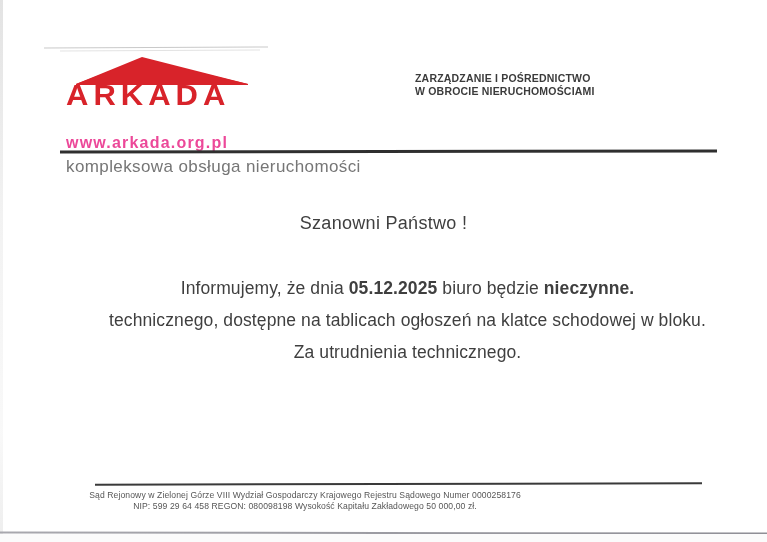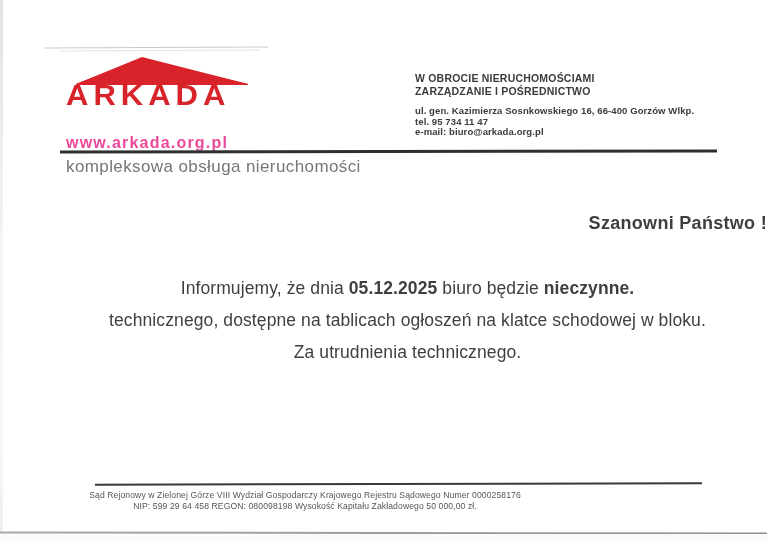--- a/index.html
+++ b/index.html
@@ -27,21 +27,21 @@
   .logo-www{left:66px;top:134px;font-size:16px;font-weight:bold;color:#ec4899;letter-spacing:1.2px;}
   .header-rule{left:60px;top:150px;width:657px;height:3px;background:#2f2f2f;transform:rotate(-0.1deg);}
 
   
   .company-info{left:415px;top:72px;color:#3b3b3b;}
   .ci-top{font-weight:bold;font-size:10.5px;line-height:12.5px;letter-spacing:.2px;}
   .ci-bottom{margin-top:9px;font-weight:bold;font-size:9.5px;line-height:10.5px;letter-spacing:.1px;}
 
   
   .notice{left:0;top:212px;width:767px;text-align:center;color:#3f3f3f;}
-  .salutation{font-size:18px;font-weight:bold;line-height:22px;margin:0 0 38px 0;letter-spacing:.3px;text-align:right;}
+  .salutation{font-size:18px;font-weight:normal;line-height:22px;margin:0 0 38px 0;letter-spacing:.3px;}
   .notice-line{font-size:17.5px;line-height:32px;letter-spacing:.1px;margin-left:48px;}
   .notice-line strong{font-weight:bold;}
 
   
   .footer-rule{left:95px;top:483px;width:607px;height:2px;background:#3a3a3a;transform:rotate(-0.12deg);}
   .footer-text{left:0;top:490px;width:610px;text-align:center;color:#565656;
     font-size:8.6px;line-height:10.5px;letter-spacing:.1px;}
 </style>
 </head>
 <body>
@@ -56,27 +56,22 @@
     <polygon points="0,27 66,2 172,27 172,28 0,28" fill="#d8232a"></polygon>
   </svg>
 </div>
 <div class="abs logo-text">ARKADA</div>
 <div class="abs logo-tagline">kompleksowa obsługa nieruchomości</div>
 <div class="abs logo-www">www.arkada.org.pl</div>
 <div class="abs header-rule"></div>
 
 <div class="abs company-info">
   <div class="ci-top">
+    <div>ZARZĄDZANIE I POŚREDNICTWO</div>
     <div>W OBROCIE NIERUCHOMOŚCIAMI</div>
-    <div>ZARZĄDZANIE I POŚREDNICTWO</div>
-  </div>
-  <div class="ci-bottom">
-    <div>ul. gen. Kazimierza Sosnkowskiego 16, 66-400 Gorzów Wlkp.</div>
-    <div>tel. 95 734 11 47</div>
-    <div>e-mail: biuro@arkada.org.pl</div>
   </div>
 </div>
 
 <div class="abs notice">
   <div class="salutation">Szanowni Państwo !</div>
   <div class="notice-line"><span>Informujemy, że dnia </span><strong>05.12.2025</strong><span> biuro będzie </span><strong>nieczynne.</strong></div>
   <div class="notice-line">technicznego, dostępne na tablicach ogłoszeń na klatce schodowej w bloku.</div>
   <div class="notice-line">Za utrudnienia technicznego.</div>
 </div>
 

